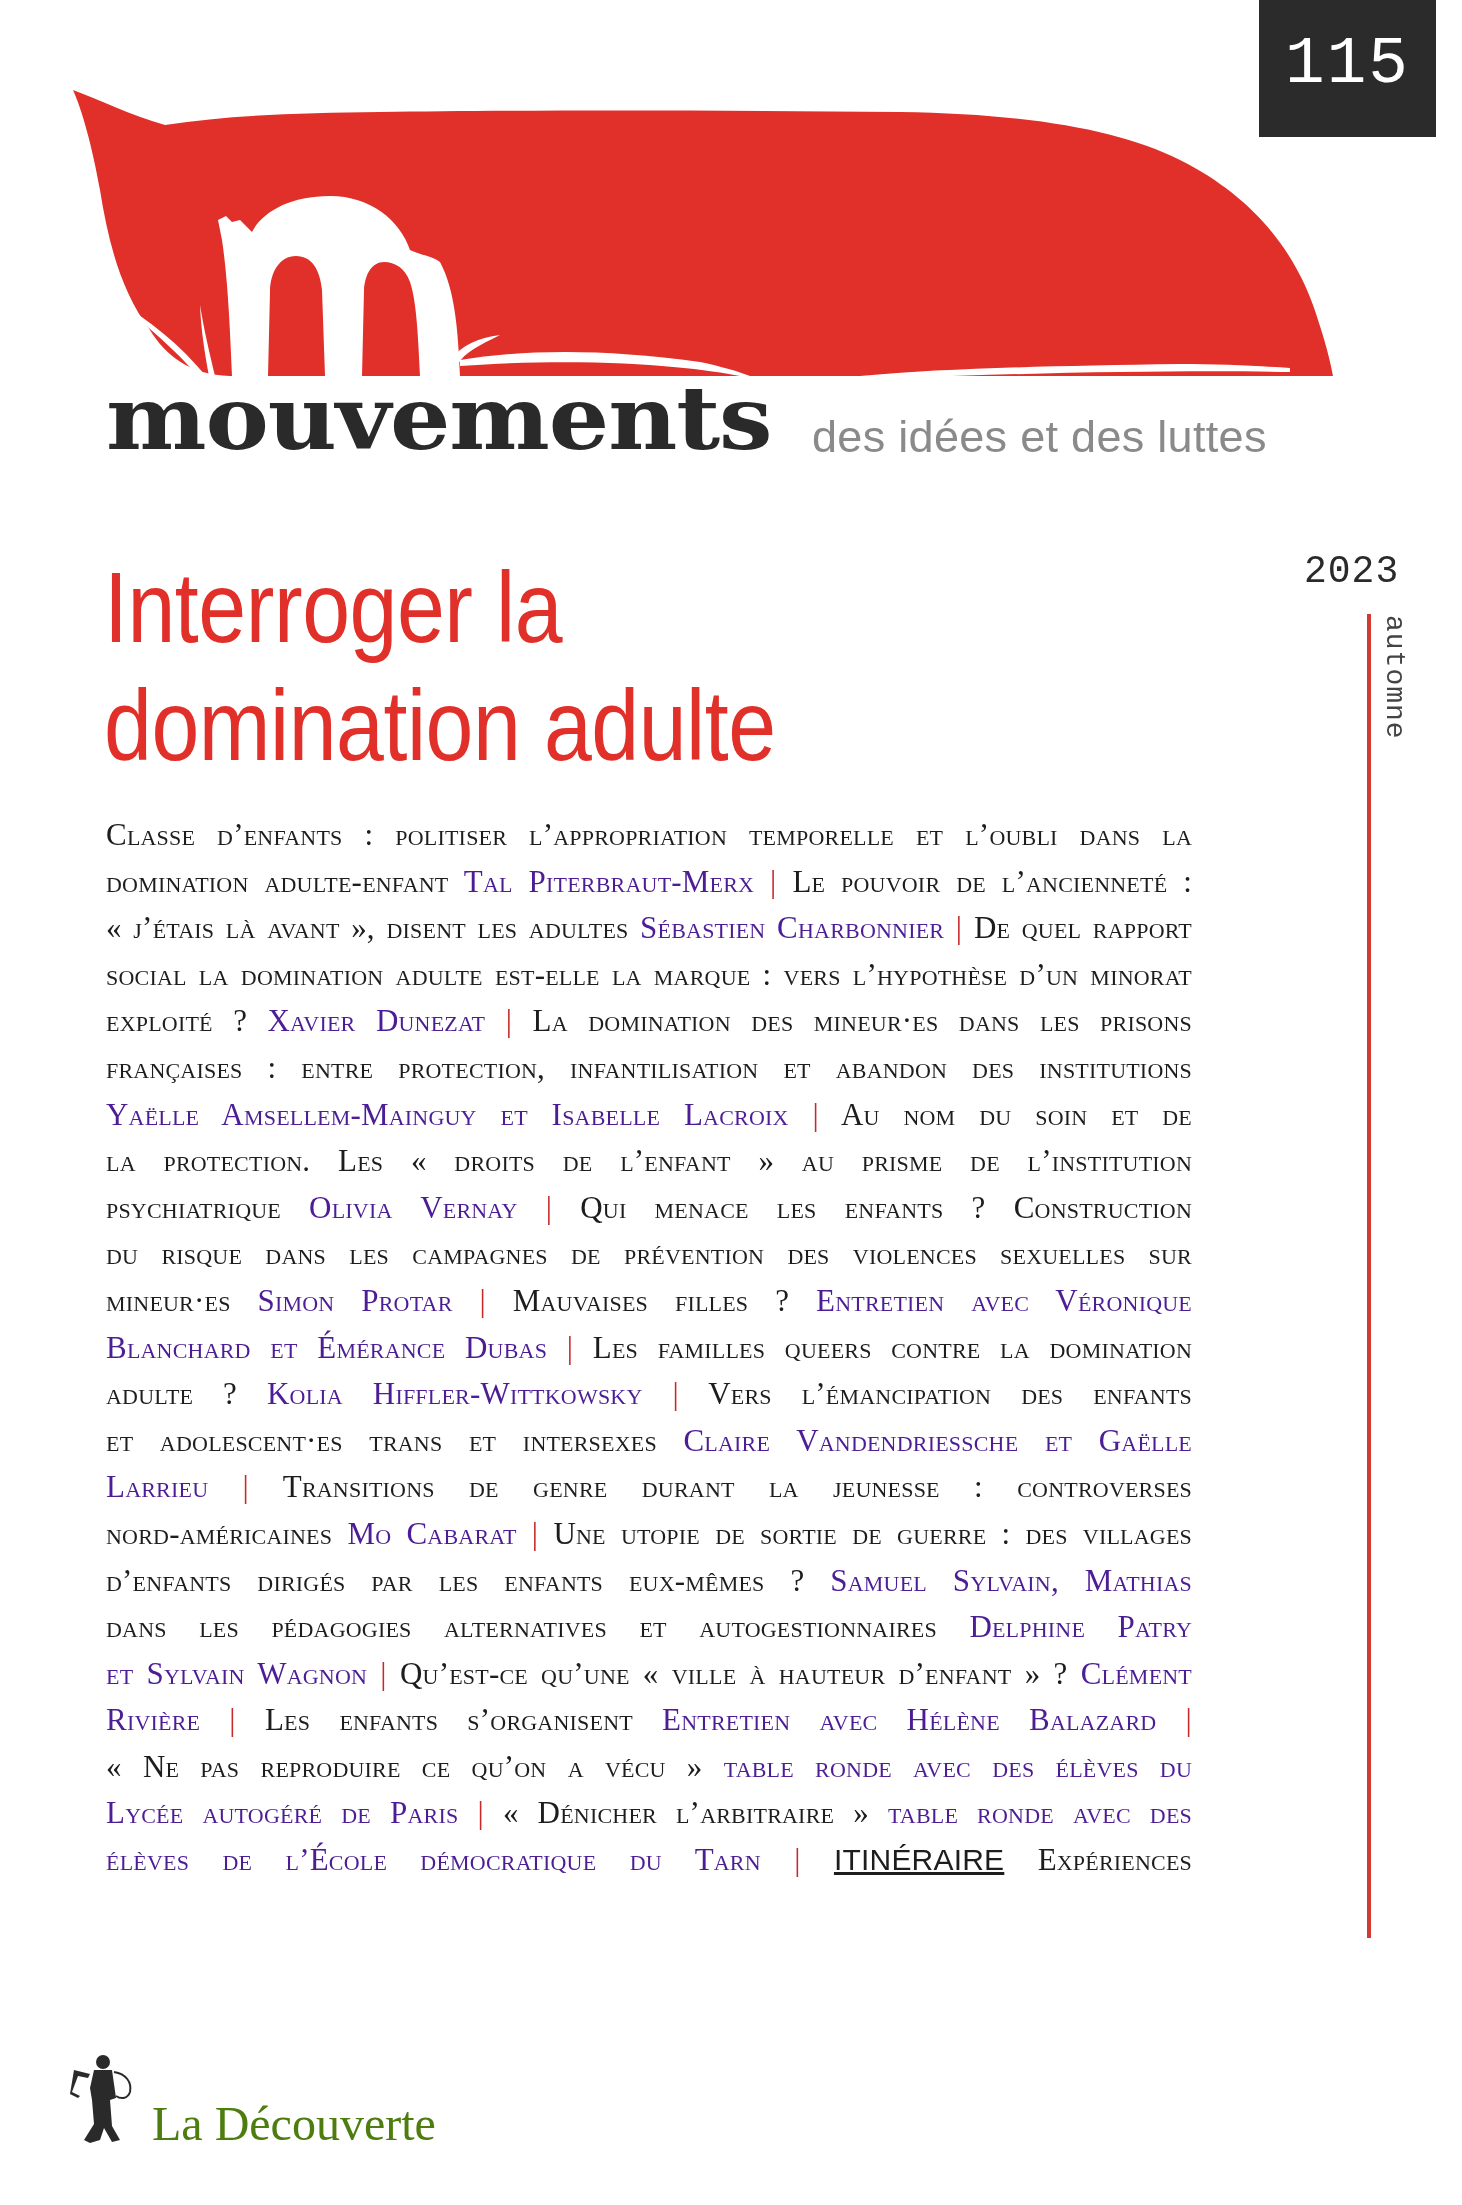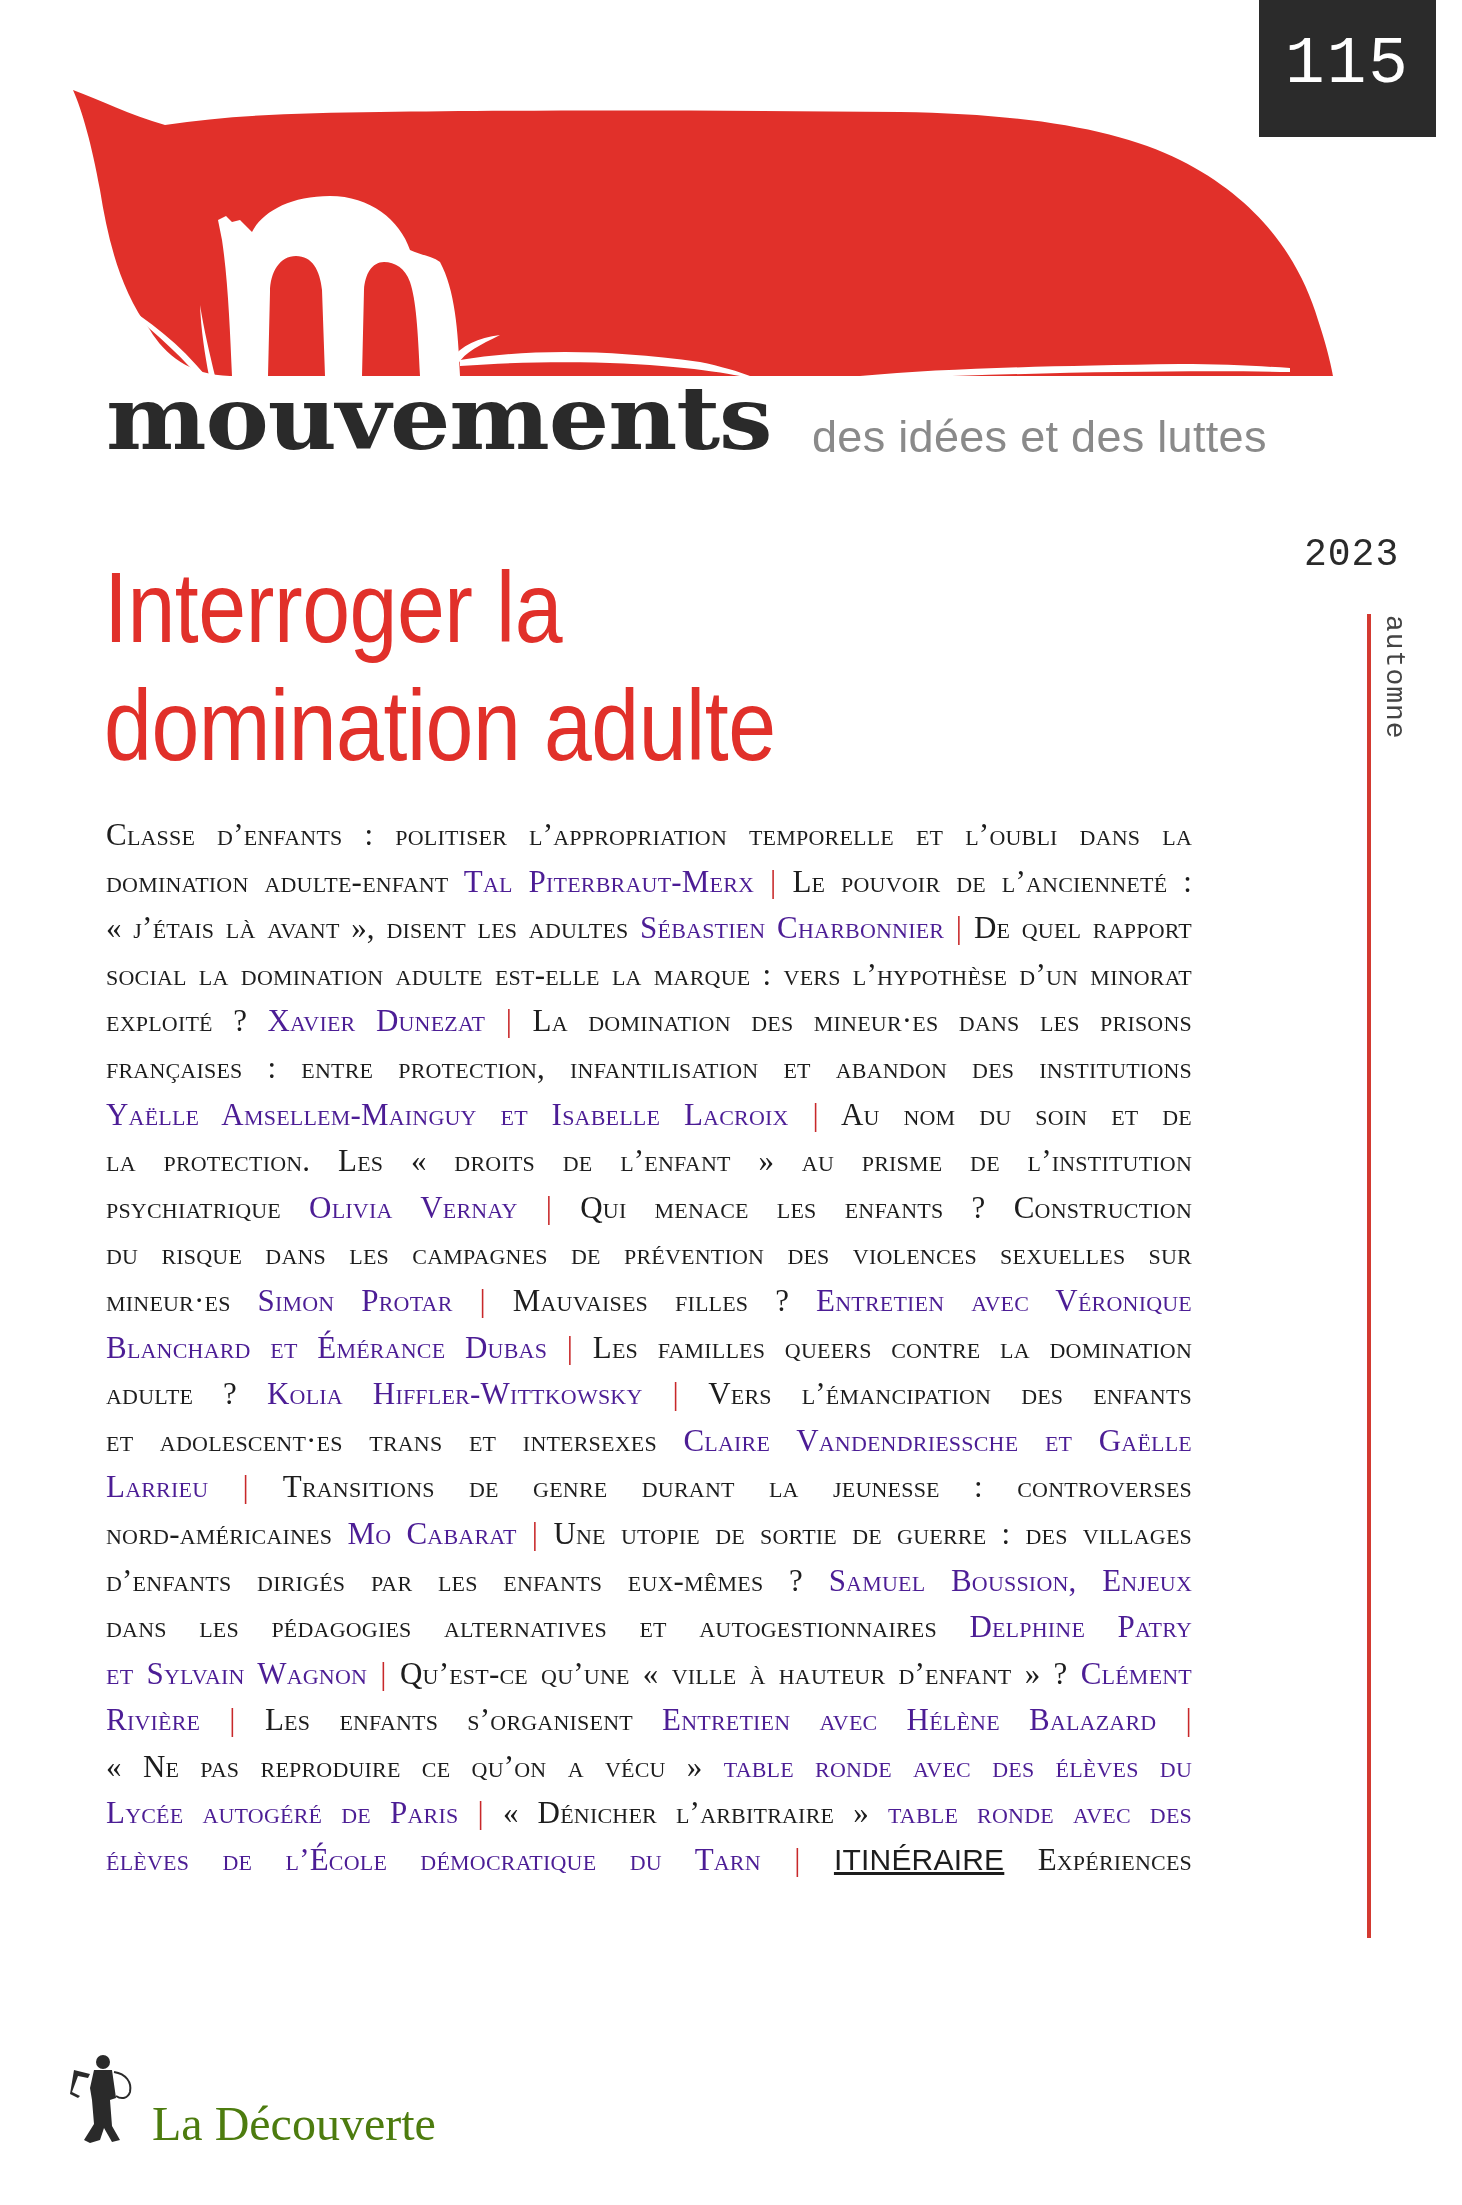--- a/index.html
+++ b/index.html
@@ -12,21 +12,21 @@
     font-weight: normal; letter-spacing: 2px; line-height: 1; }
 
   #logo-shape { left: 0; top: 0; width: 1462px; height: 400px; }
 
   #wordmark { left: 106px; top: 374px; font-family: "DejaVu Serif", serif; font-weight: bold;
     font-size: 88px; color: #2a2a2a; letter-spacing: -1px; line-height: 1; transform: scaleX(1.08);
     transform-origin: left top; }
   #tagline { left: 812px; top: 414px; font-family: "Liberation Sans", sans-serif; font-size: 45px;
     color: #8a8a8a; line-height: 1; letter-spacing: 0.3px; }
 
-  #year { left: 1304px; top: 536px; font-family: "Liberation Mono", "DejaVu Sans Mono", monospace;
+  #year { left: 1304px; top: 553px; font-family: "Liberation Mono", "DejaVu Sans Mono", monospace;
     font-size: 38px; color: #2a2a2a; letter-spacing: 1px; line-height: 1; }
   #season-line { left: 1367px; top: 614px; width: 4px; height: 1324px; background: #d33a31; }
   #season { left: 1380px; top: 615px; font-family: "Liberation Mono", "DejaVu Sans Mono", monospace;
     font-size: 28px; color: #444; writing-mode: vertical-rl; line-height: 1; letter-spacing: 1px; }
 
   #title { left: 104px; top: 548px; width: 1150px; color: #e1302a;
     font-family: "Liberation Sans Narrow", "Liberation Sans", sans-serif; font-size: 100px;
     line-height: 118px; transform: scaleX(0.86); transform-origin: left top; letter-spacing: -0.5px; }
 
   #contents { left: 106px; top: 812px; width: 1086px; font-family: "Liberation Serif", "DejaVu Serif", serif;
@@ -85,21 +85,21 @@
     <span class="line"><span class="a">Yaëlle Amsellem-Mainguy et Isabelle Lacroix</span><span class="sep"> | </span><span class="t">Au nom du soin et de</span></span>
     <span class="line"><span class="t">la protection. Les « droits de l’enfant » au prisme de l’institution</span></span>
     <span class="line"><span class="t">psychiatrique </span><span class="a">Olivia Vernay</span><span class="sep"> | </span><span class="t">Qui menace les enfants ? Construction</span></span>
     <span class="line"><span class="t">du risque dans les campagnes de prévention des violences sexuelles sur</span></span>
     <span class="line"><span class="t">mineur·es </span><span class="a">Simon Protar</span><span class="sep"> | </span><span class="t">Mauvaises filles ? </span><span class="a">Entretien avec Véronique</span></span>
     <span class="line"><span class="a">Blanchard et Émérance Dubas</span><span class="sep"> | </span><span class="t">Les familles queers contre la domination</span></span>
     <span class="line"><span class="t">adulte ? </span><span class="a">Kolia Hiffler-Wittkowsky</span><span class="sep"> | </span><span class="t">Vers l’émancipation des enfants</span></span>
     <span class="line"><span class="t">et adolescent·es trans et intersexes </span><span class="a">Claire Vandendriessche et Gaëlle</span></span>
     <span class="line"><span class="a">Larrieu</span><span class="sep"> | </span><span class="t">Transitions de genre durant la jeunesse : controverses</span></span>
     <span class="line"><span class="t">nord-américaines </span><span class="a">Mo Cabarat</span><span class="sep"> | </span><span class="t">Une utopie de sortie de guerre : des villages</span></span>
-    <span class="line"><span class="t">d’enfants dirigés par les enfants eux-mêmes ? </span><span class="a">Samuel Boussion, Enjeux</span></span>
+    <span class="line"><span class="t">d’enfants dirigés par les enfants eux-mêmes ? </span><span class="a">Samuel Sylvain, Mathias</span></span>
     <span class="line"><span class="t">dans les pédagogies alternatives et autogestionnaires </span><span class="a">Delphine Patry</span></span>
     <span class="line"><span class="a">et Sylvain Wagnon</span><span class="sep"> | </span><span class="t">Qu’est-ce qu’une « ville à hauteur d’enfant » ? </span><span class="a">Clément</span></span>
     <span class="line"><span class="a">Rivière</span><span class="sep"> | </span><span class="t">Les enfants s’organisent </span><span class="a">Entretien avec Hélène Balazard</span><span class="sep"> |</span></span>
     <span class="line"><span class="t">« Ne pas reproduire ce qu’on a vécu » </span><span class="a">table ronde avec des élèves du</span></span>
     <span class="line"><span class="a">Lycée autogéré de Paris</span><span class="sep"> | </span><span class="t">« Dénicher l’arbitraire » </span><span class="a">table ronde avec des</span></span>
     <span class="line"><span class="a">élèves de l’École démocratique du Tarn</span><span class="sep"> | </span><span class="caps">Itinéraire</span><span class="t"> Expériences</span></span>
   </div>
 
 <div id="publisher" class="abs">
   <svg id="publisher-icon" viewBox="0 0 66 100">

